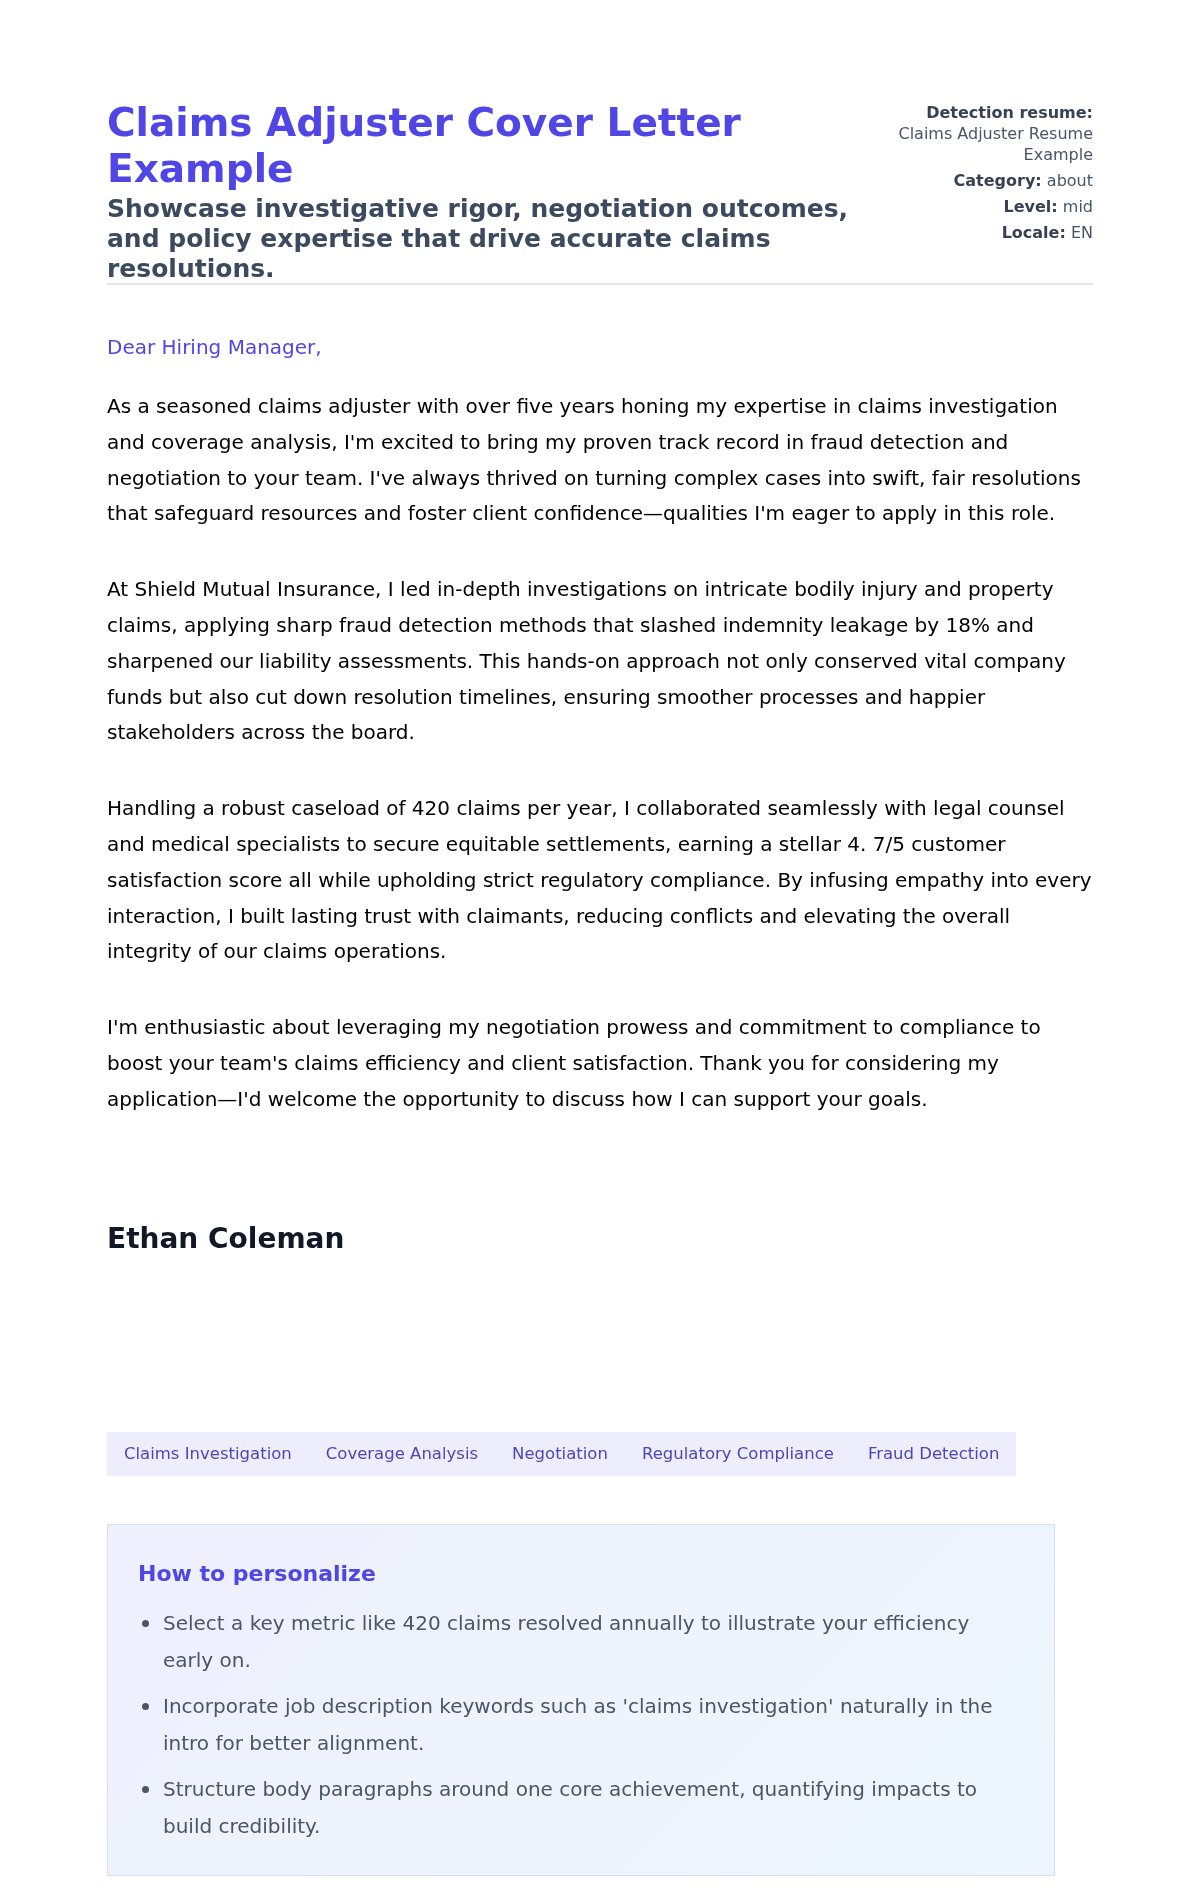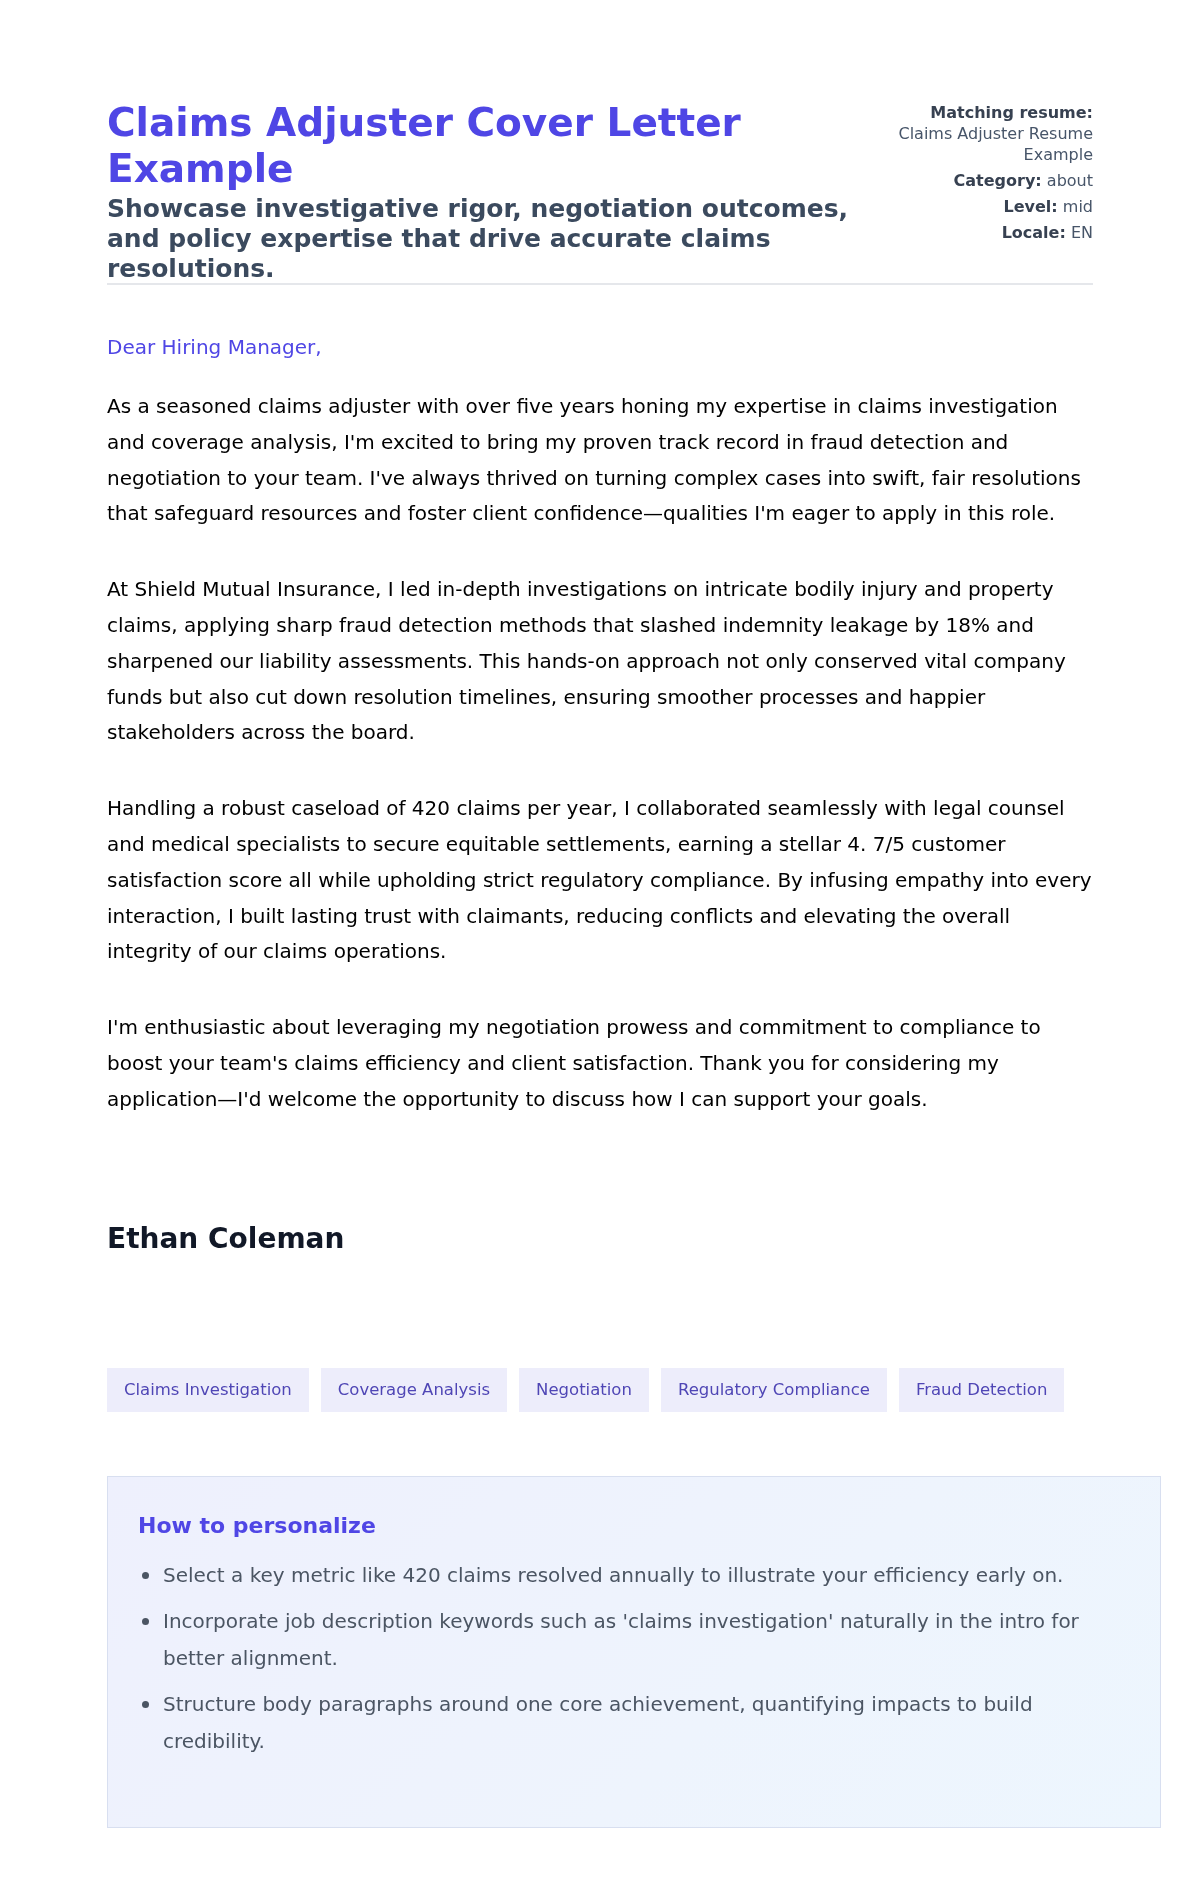--- a/index.html
+++ b/index.html
@@ -89,40 +89,39 @@
       line-height: 28px;
     }
     .sig-title {
       margin-top: 13px;
       font-size: 20px;
       color: #4b5563;
       line-height: 28px;
     }
     .tags {
       position: absolute;
-      top: 1368px;
+      top: 1432px;
       left: 0;
       display: flex;
-      gap: 12px;
       text-align: right;
     }
     .tag {
       background: #ededfb;
       color: #4f46b5;
       font-size: 16.5px;
       height: 44px;
       line-height: 44px;
       padding: 0 17px;
       white-space: nowrap;
     }
     .tips {
       position: absolute;
-      top: 1476px;
-      left: 0;
-      width: 1054px;
+      top: 1524px;
+      left: 0;
+      width: 948px;
       height: 352px;
       border: 1px solid #d8dff0;
       background: linear-gradient(135deg, #eef0fd 0%, #eef4fd 60%, #edf6fe 100%);
       padding: 34px 30px 15px 30px;
     }
     .tips-title {
       font-size: 22px;
       font-weight: bold;
       color: #4f46e5;
       line-height: 30px;
@@ -154,21 +153,21 @@
 
 <div class="page">
 
   <div class="header">
     <div class="header-left">
       <h1 class="title">Claims Adjuster Cover Letter Example</h1>
       <h2 class="subtitle">Showcase investigative rigor, negotiation outcomes, and policy expertise that drive accurate claims resolutions.</h2>
     </div>
     <div class="meta">
       <div class="row first">
-        <b>Matching resume:</b><br>
+        <b>Detection resume:</b><br>
         <span>Claims Adjuster Resume Example</span>
       </div>
       <div class="row">
         <b>Category:</b>
         <span>about</span>
       </div>
       <div class="row">
         <b>Level:</b>
         <span>mid</span>
       </div>

